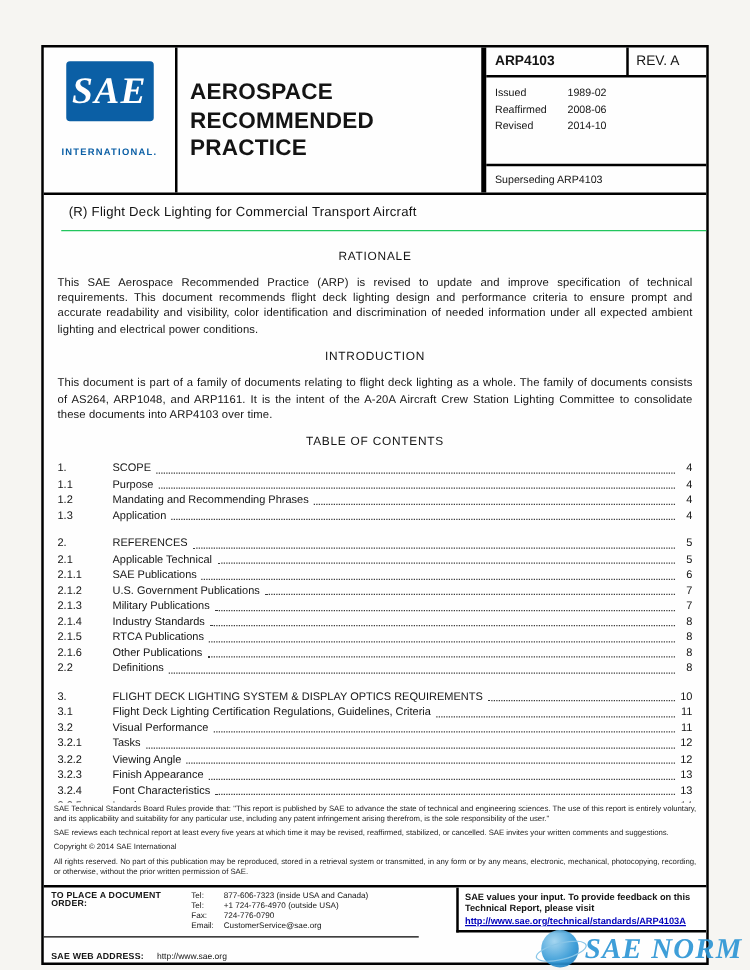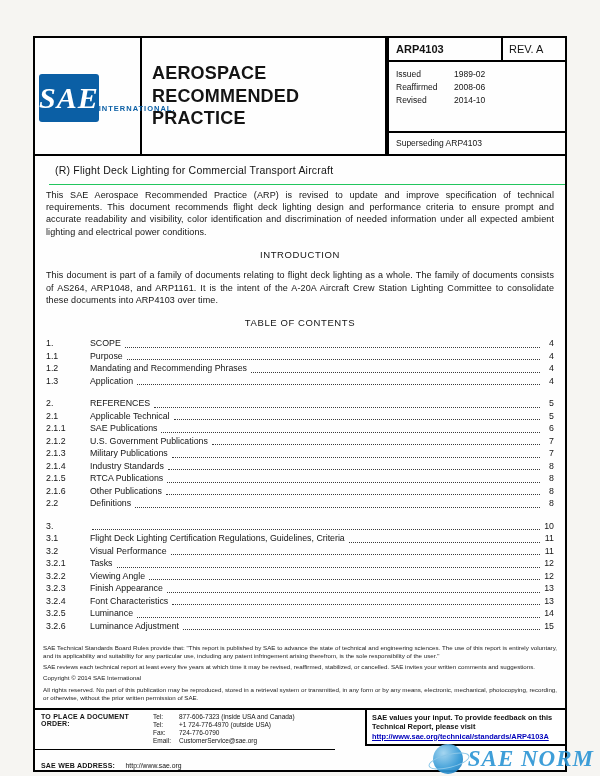--- a/index.html
+++ b/index.html
@@ -11,21 +11,21 @@
   }
   .frame {
     position:absolute; left:33px; top:36px; width:534px; height:736px;
     background:#fefefe; border:2px solid #000;
     display:flex; flex-direction:column; box-sizing:border-box;
   }
   
   .header-grid { display:flex; border-bottom:2px solid #000; }
   .logo-cell {
     width:107px; border-right:2px solid #000; box-sizing:border-box;
-    display:flex; flex-direction:row; align-items:center; padding:11px 4px 6px;
+    display:flex; flex-direction:column; align-items:center; padding:11px 4px 6px;
   }
   .logo-box {
     width:70px; height:48px; background:#0b5fa5; border-radius:3px;
     display:flex; align-items:center; justify-content:center;
   }
   .logo-box span {
     color:#fff; font-family:"Liberation Serif", serif;
     font-style:italic; font-weight:bold; font-size:30px; letter-spacing:1px;
   }
   .logo-sub { color:#0b5fa5; font-weight:bold; font-size:7.5px; letter-spacing:1px; margin-top:20px; }
@@ -133,20 +133,21 @@
               <span class="date-value">2014-10</span>
             </div>
           </div>
         <div class="meta-superseding">Superseding ARP4103</div>
       </div>
     </div>
     <div class="header-title-row">(R) Flight Deck Lighting for Commercial Transport Aircraft</div>
   </header>
 
   <main class="body-area">
+    <div class="section-heading">RATIONALE</div>
     <p class="para">This SAE Aerospace Recommended Practice (ARP) is revised to update and improve specification of technical requirements. This document recommends flight deck lighting design and performance criteria to ensure prompt and accurate readability and visibility, color identification and discrimination of needed information under all expected ambient lighting and electrical power conditions.</p>
 
     <div class="section-heading">INTRODUCTION</div>
     <p class="para">This document is part of a family of documents relating to flight deck lighting as a whole. The family of documents consists of AS264, ARP1048, and ARP1161. It is the intent of the A-20A Aircraft Crew Station Lighting Committee to consolidate these documents into ARP4103 over time.</p>
 
     <div class="section-heading">TABLE OF CONTENTS</div>
     <div class="toc-list">
         <div class="toc-row">
           <span class="toc-num">1.</span>
           <span class="toc-title">SCOPE</span>
@@ -220,20 +221,21 @@
           <span class="toc-page">8</span>
         </div>
         <div class="toc-row">
           <span class="toc-num">2.2</span>
           <span class="toc-title">Definitions</span>
           <span class="toc-dots"></span>
           <span class="toc-page">8</span>
         </div>
         <div class="toc-row gap">
           <span class="toc-num">3.</span>
+          <span class="toc-title">FLIGHT DECK LIGHTING SYSTEM &amp; DISPLAY OPTICS REQUIREMENTS</span>
           <span class="toc-dots"></span>
           <span class="toc-page">10</span>
         </div>
         <div class="toc-row">
           <span class="toc-num">3.1</span>
           <span class="toc-title">Flight Deck Lighting Certification Regulations, Guidelines, Criteria</span>
           <span class="toc-dots"></span>
           <span class="toc-page">11</span>
         </div>
         <div class="toc-row">

